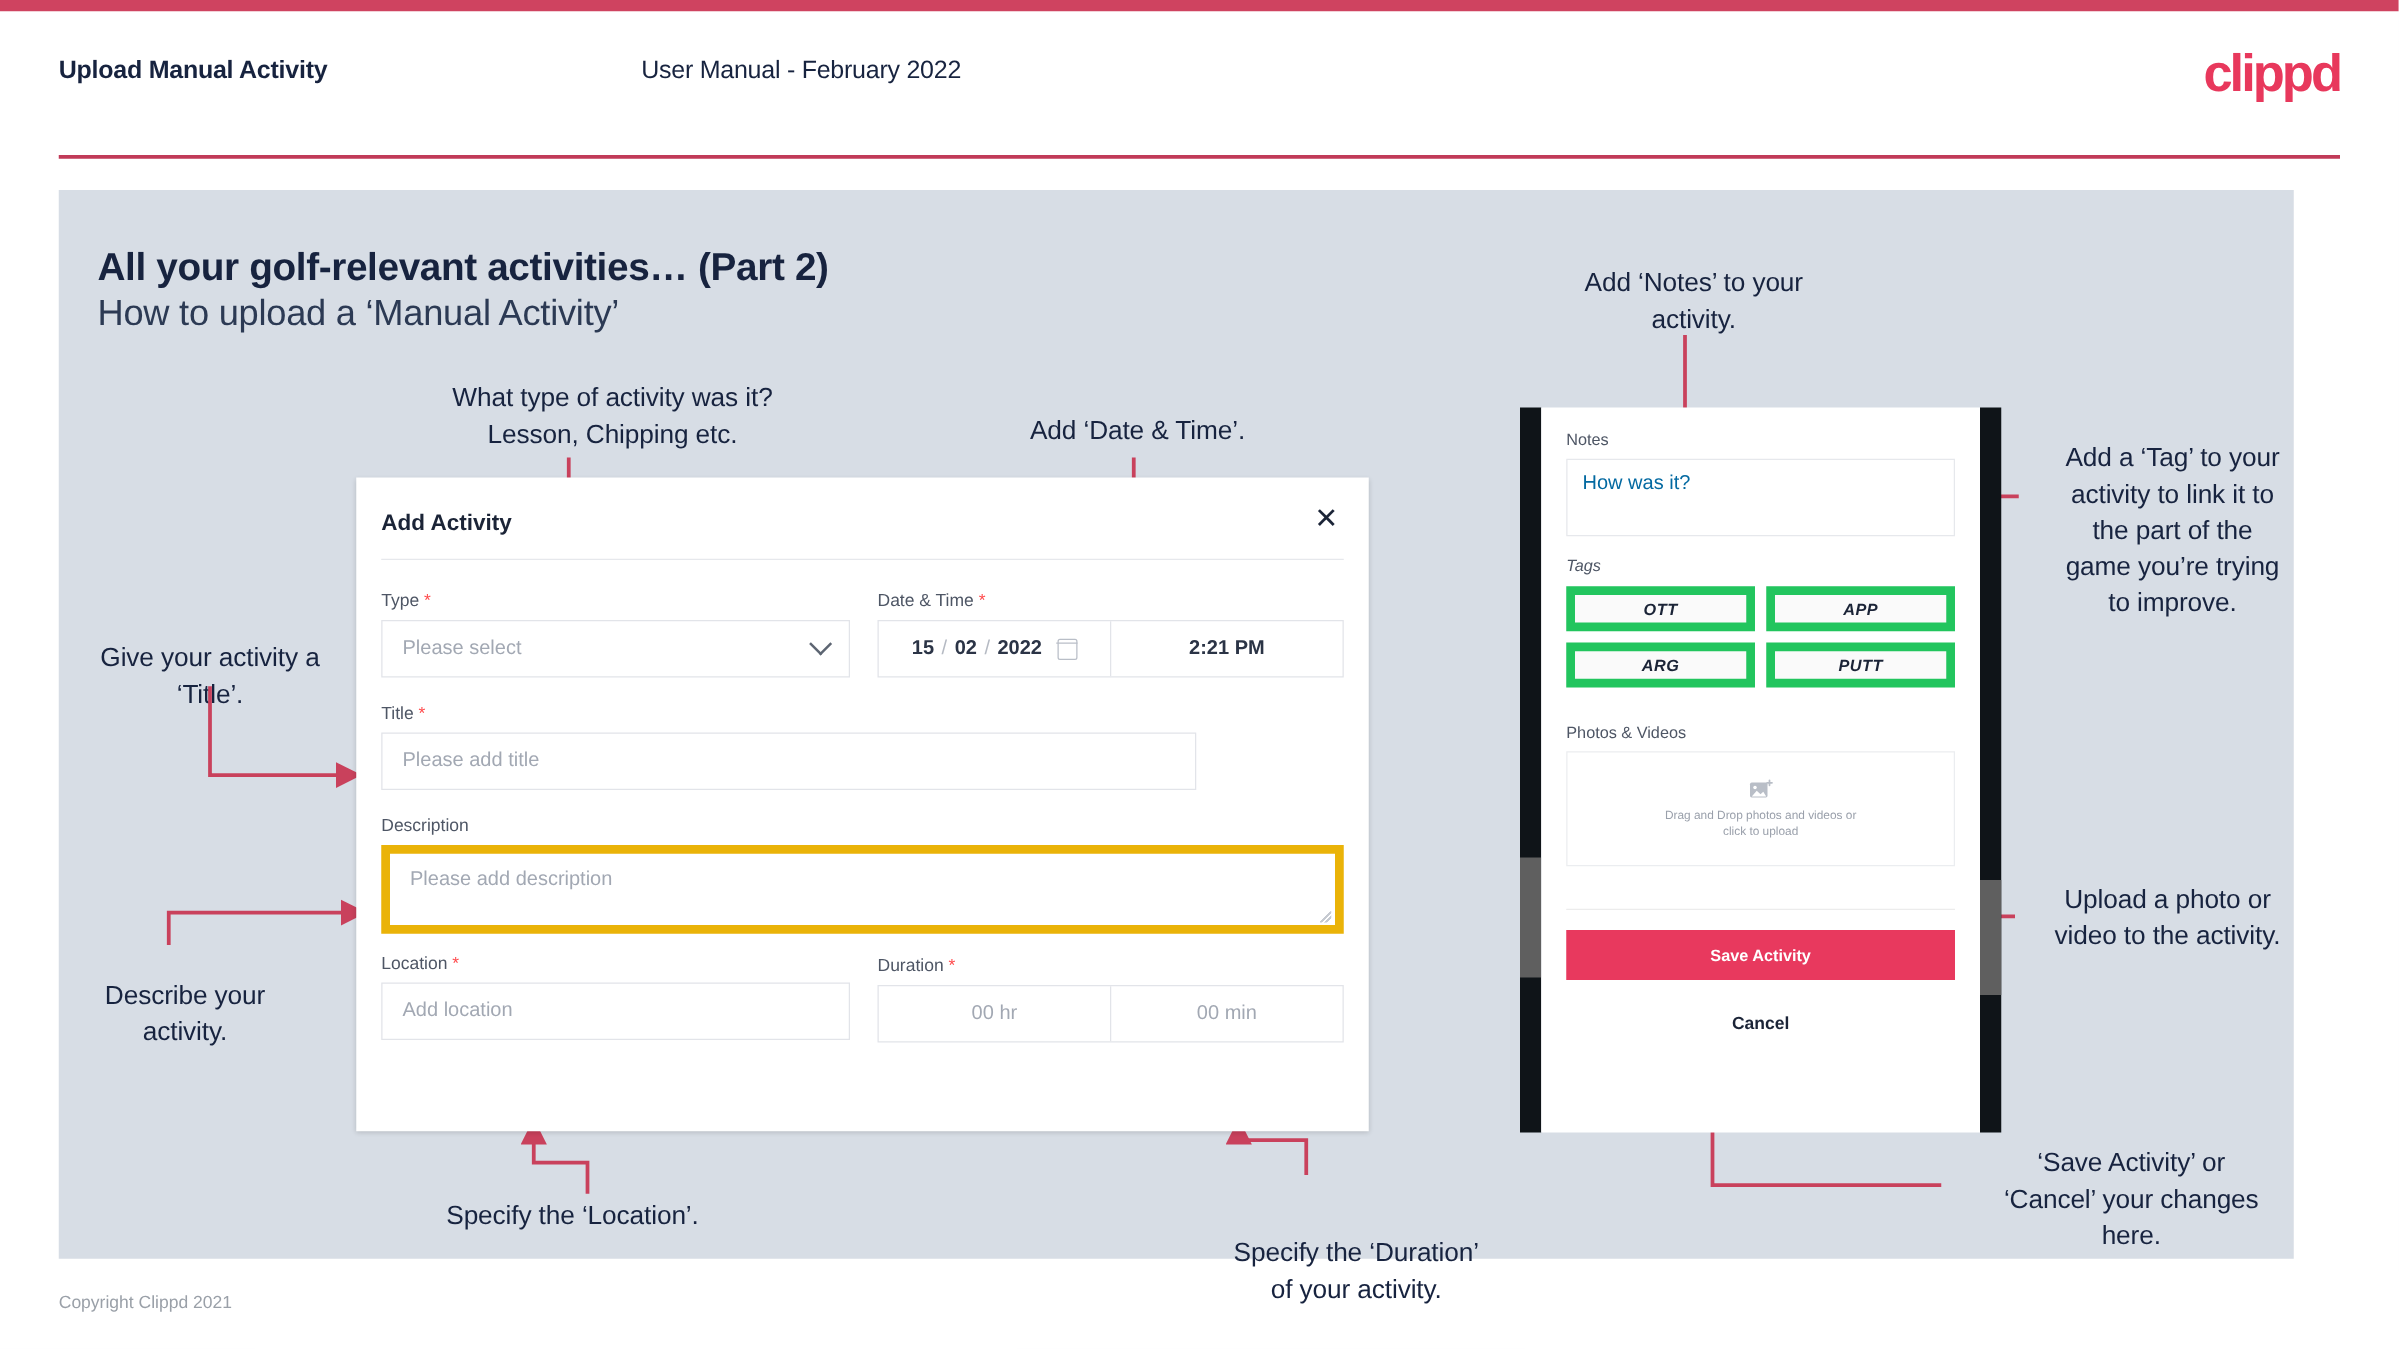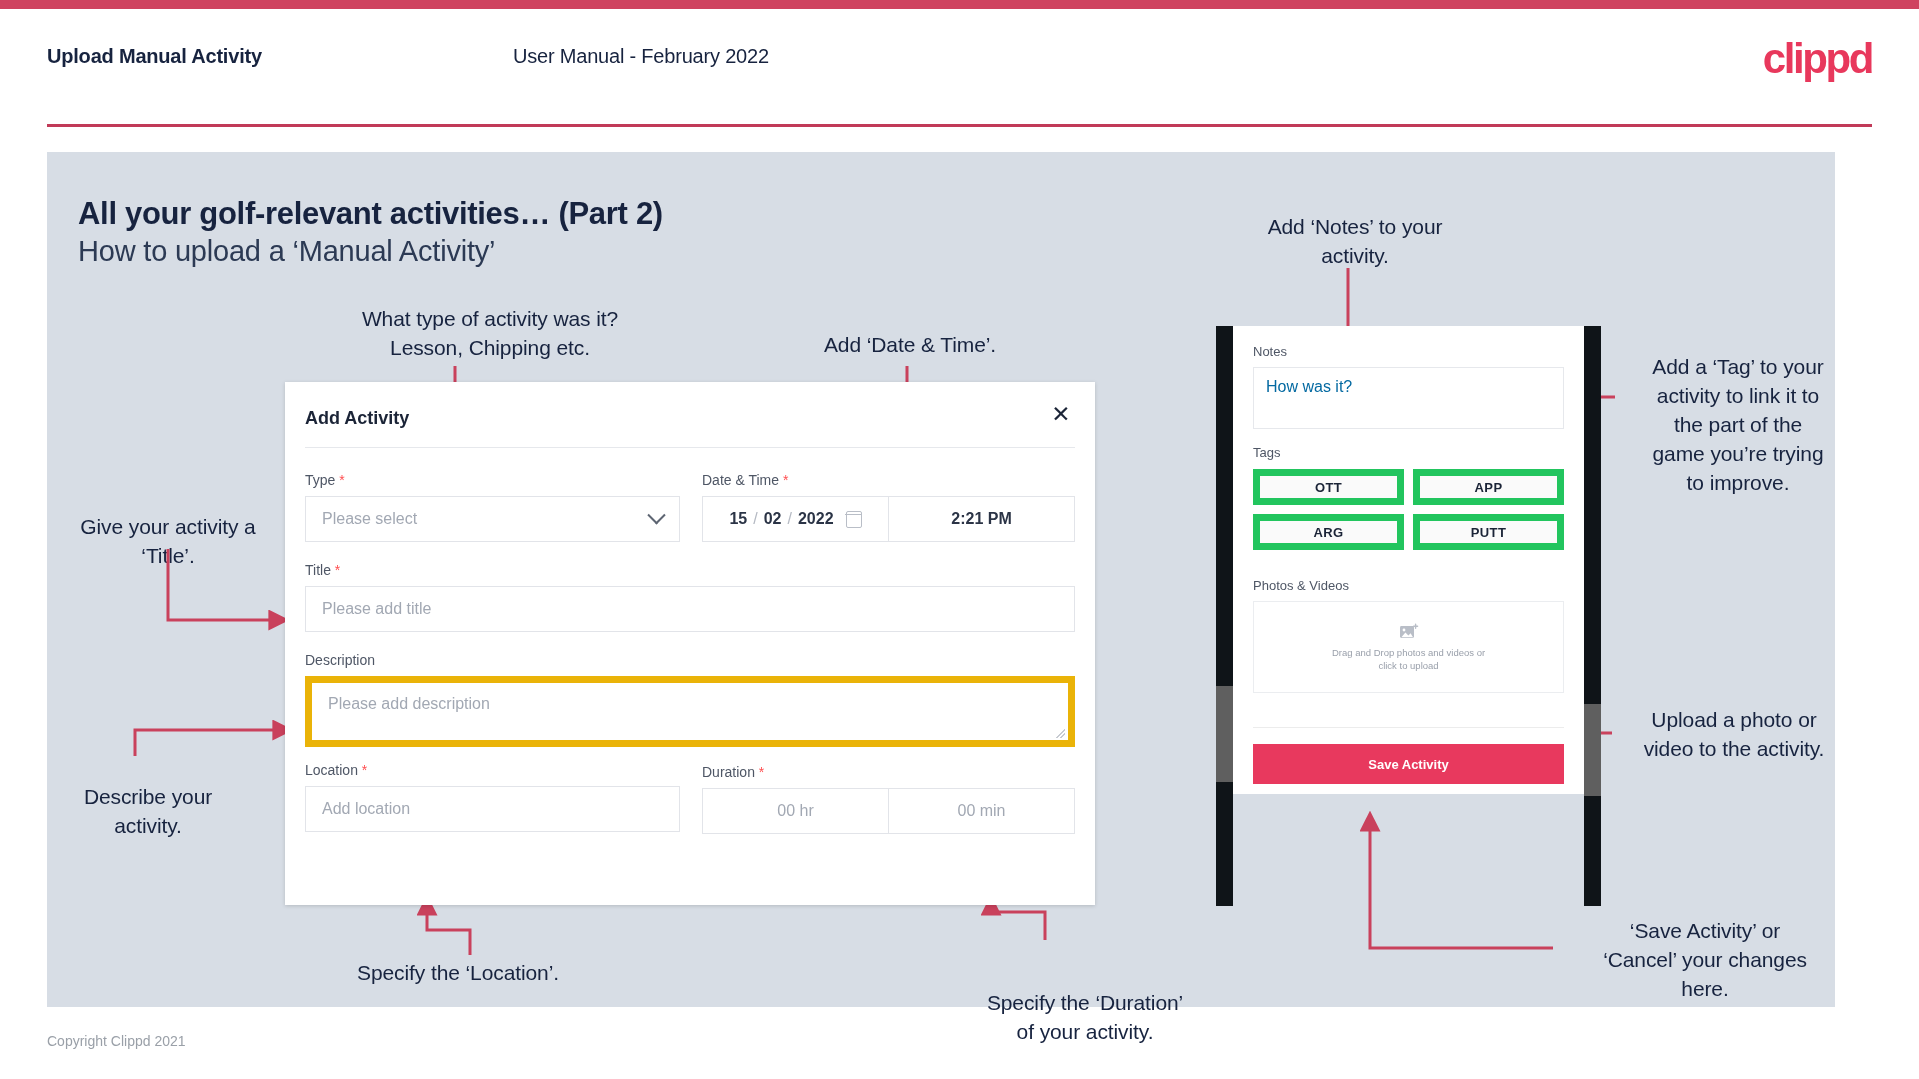--- a/index.html
+++ b/index.html
@@ -83,21 +83,21 @@
   }
   .req { color:#ff4d4f; font-size:14px; }
   .ctrl {
     border:1px solid #e2e4e9; background:#fff; height:46px;
     display:flex; align-items:center; font-size:16px; color:#a2a8b3;
   }
   .ctrl .ph { padding-left:16px; }
 
   .f-type   { position:absolute; left:20px;  top:90px;  width:375px; }
   .f-dt     { position:absolute; left:417px; top:90px;  width:373px; }
-  .f-title  { position:absolute; left:20px;  top:180px; width:770px; }
+  .f-title  { position:absolute; left:20px;  top:180px; width:652px; }
   .f-desc   { position:absolute; left:20px;  top:270px; width:770px; }
   .f-loc    { position:absolute; left:20px;  top:380px; width:375px; }
   .f-dur    { position:absolute; left:417px; top:382px; width:373px; }
 
   .select-ctrl { justify-content:space-between; padding-right:16px; }
   .chev { width:13px; height:13px; border-right:2px solid #5d6572; border-bottom:2px solid #5d6572;
           transform:rotate(45deg) translate(-3px,-3px); }
 
   .dt-ctrl { display:flex; border:1px solid #e2e4e9; height:46px; }
   .dt-date { flex:1; display:flex; align-items:center; justify-content:center; gap:6px;
@@ -121,21 +121,21 @@
 
   
   .phone { position:absolute; left:1216px; top:326px; width:385px; height:580px; }
   .phone-frame-l, .phone-frame-r {
     position:absolute; top:0; width:17px; height:580px; background:#0f1418;
   }
   .phone-frame-l { left:0; }
   .phone-frame-r { right:0; }
   .btn-strip { position:absolute; width:17px; background:#5f5f5f; }
   .phone-screen {
-    position:absolute; left:17px; top:0; width:351px; height:468px;
+    position:absolute; left:17px; top:0; width:351px; height:580px;
     background:#ffffff; overflow:hidden;
   }
   .ph-label { font-size:13px; color:#4e5665; }
   .ph-notes-box { border:1px solid #e6e8ec; height:62px; padding:10px 12px;
                   font-size:16px; color:#0369a1; }
   .tag-grid { display:grid; grid-template-columns:1fr 1fr; gap:9px; }
   .tag-btn { border:7px solid #22c55e; background:#fafafa; height:36px;
              display:flex; align-items:center; justify-content:center;
              font-size:13px; font-weight:700; color:#1b2437; letter-spacing:.4px; }
   .upload-box { border:1px solid #ebedf0; height:92px; display:flex;
@@ -311,21 +311,21 @@
 
     <div class="phone-screen">
 
       <div style="padding:18px 20px 0 20px;">
         <div class="ph-label">Notes</div>
         <div class="ph-notes-box" style="margin-top:8px;">
           <span>How was it?</span>
         </div>
       </div>
 
-      <div style="padding:16px 20px 12px 20px;">
+      <div style="padding:16px 20px 12px 20px;font-style:italic;">
         <div class="ph-label">Tags</div>
         <div class="tag-grid" style="margin-top:9px;">
           <div class="tag-btn">OTT</div>
           <div class="tag-btn">APP</div>
           <div class="tag-btn">ARG</div>
           <div class="tag-btn">PUTT</div>
         </div>
       </div>
 
       <div style="padding:16px 20px 17px 20px;">

